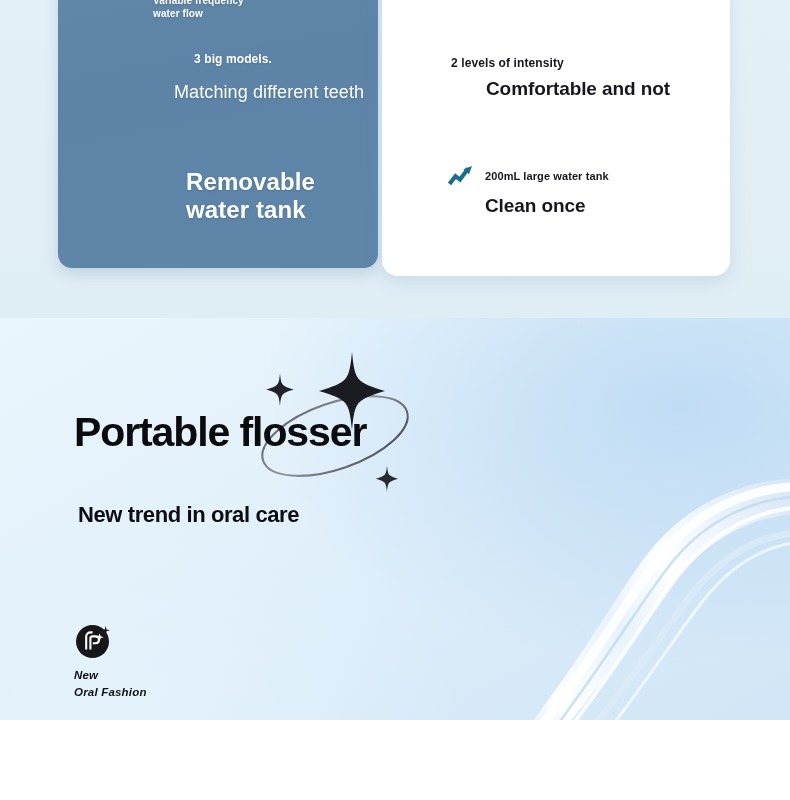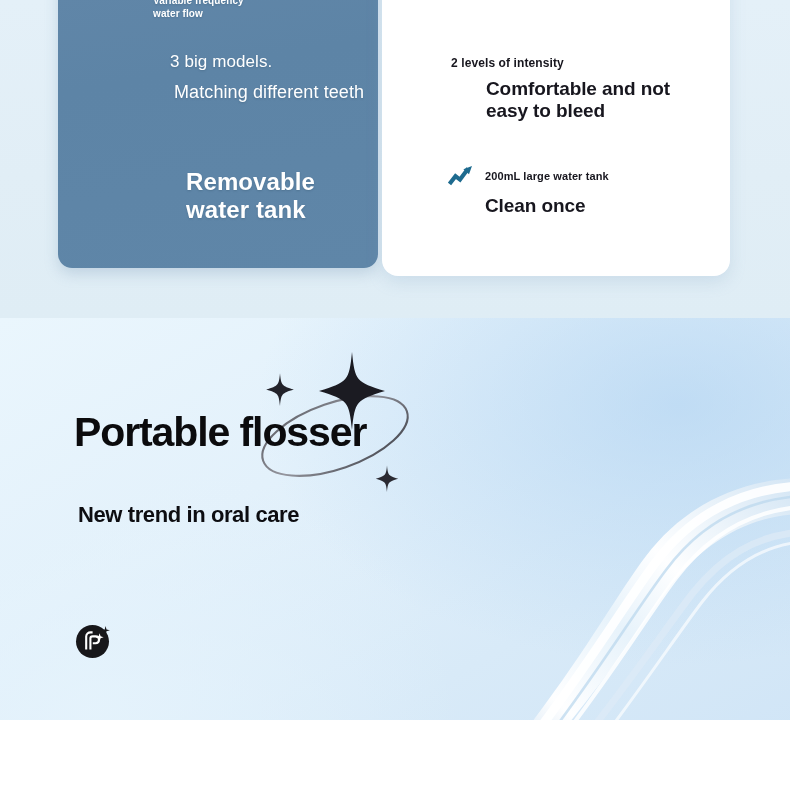--- a/index.html
+++ b/index.html
@@ -53,25 +53,25 @@
     top: 55px;
     color: #ffffff;
     font-size: 10px;
     font-weight: bold;
     line-height: 1.25;
     letter-spacing: 0.1px;
     text-shadow: 0 1px 2px rgba(45, 75, 100, 0.28);
   }
   .feat-mid-blue {
     position: absolute;
-    left: 112px;
+    left: 136px;
     top: 112px;
     color: #ffffff;
-    font-size: 17px;
-    font-weight: normal;
+    font-size: 12px;
+    font-weight: bold;
     letter-spacing: 0.1px;
     text-shadow: 0 1px 2px rgba(45, 75, 100, 0.3);
   }
   .feat-big-blue {
     position: absolute;
     left: 116px;
     top: 142px;
     color: #ffffff;
     font-size: 18px;
     font-weight: normal;
@@ -252,21 +252,20 @@
         <div class="feat-mid-blue">3 big models.</div>
         <div class="feat-big-blue">Matching different teeth</div>
         <div class="feat-tank-blue">Removable water tank</div>
       </div>
     </div>
 
     <div class="card-white">
       <div class="feat-small-dark">2 levels of intensity</div>
       <div class="feat-big-dark">
         <div>Comfortable and not</div>
-        <div>easy to bleed</div>
       </div>
 
       <div class="row-tank">
         <svg class="trend-icon" viewBox="0 0 26 24">
           <path d="M1.5 20.0 L7.5 12.2 L12.0 15.6 L20.2 4.6" fill="none" stroke="#1e6b8f" stroke-width="4.1" stroke-linecap="butt" stroke-linejoin="miter"></path>
           <path d="M24.0 2.0 L21.0 10.2 L15.4 5.2 Z" fill="#1e6b8f"></path>
         </svg>
         <div class="feat-tank-label">200mL large water tank</div>
       </div>
 
@@ -309,20 +308,24 @@
     <svg class="brand-badge" viewBox="0 0 40 40">
       <circle cx="18.5" cy="21.5" r="16.5" fill="#17171a"></circle>
       <g fill="none" stroke="#ffffff" stroke-width="2.1">
         <path d="M12.2 29.5 L12.2 16.5 C12.2 14.0 14.2 12.4 16.6 12.4 L18.6 12.4"></path>
         <path d="M16.4 29.5 L16.4 18.4 C16.4 17.2 17.3 16.4 18.5 16.4 L21.6 16.4
                  C23.6 16.4 25.0 17.9 25.0 19.8 C25.0 21.7 23.6 23.2 21.6 23.2 L18.8 23.2"></path>
       </g>
       <path d="M25.6 13.2 L26.6 16.2 L29.6 17.2 L26.6 18.2 L25.6 21.2 L24.6 18.2 L21.6 17.2 L24.6 16.2 Z" fill="#ffffff"></path>
       <path d="M31.6 6.0 L32.5 9.4 L35.9 10.3 L32.5 11.2 L31.6 14.6 L30.7 11.2 L27.3 10.3 L30.7 9.4 Z" fill="#17171a"></path>
     </svg>
+    <div class="brand-text">
+      <div>New</div>
+      <div>Oral Fashion</div>
+    </div>
   </div>
 
   <svg class="product-art" viewBox="0 0 330 330">
     <defs>
       <linearGradient id="nozzBody" x1="0" y1="1" x2="1" y2="0">
         <stop offset="0%" stop-color="#cfe2f2"></stop>
         <stop offset="18%" stop-color="#ffffff"></stop>
         <stop offset="42%" stop-color="#e8f3fb"></stop>
         <stop offset="62%" stop-color="#ffffff"></stop>
         <stop offset="100%" stop-color="#d3e5f4"></stop>

